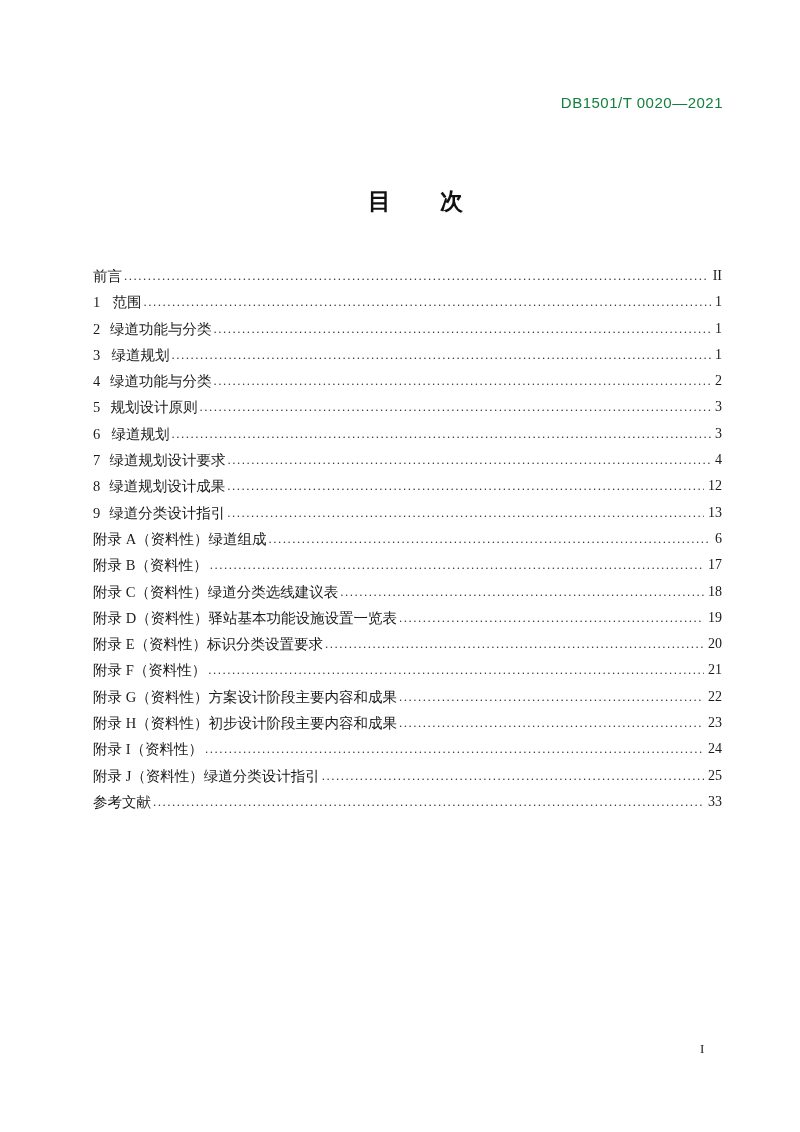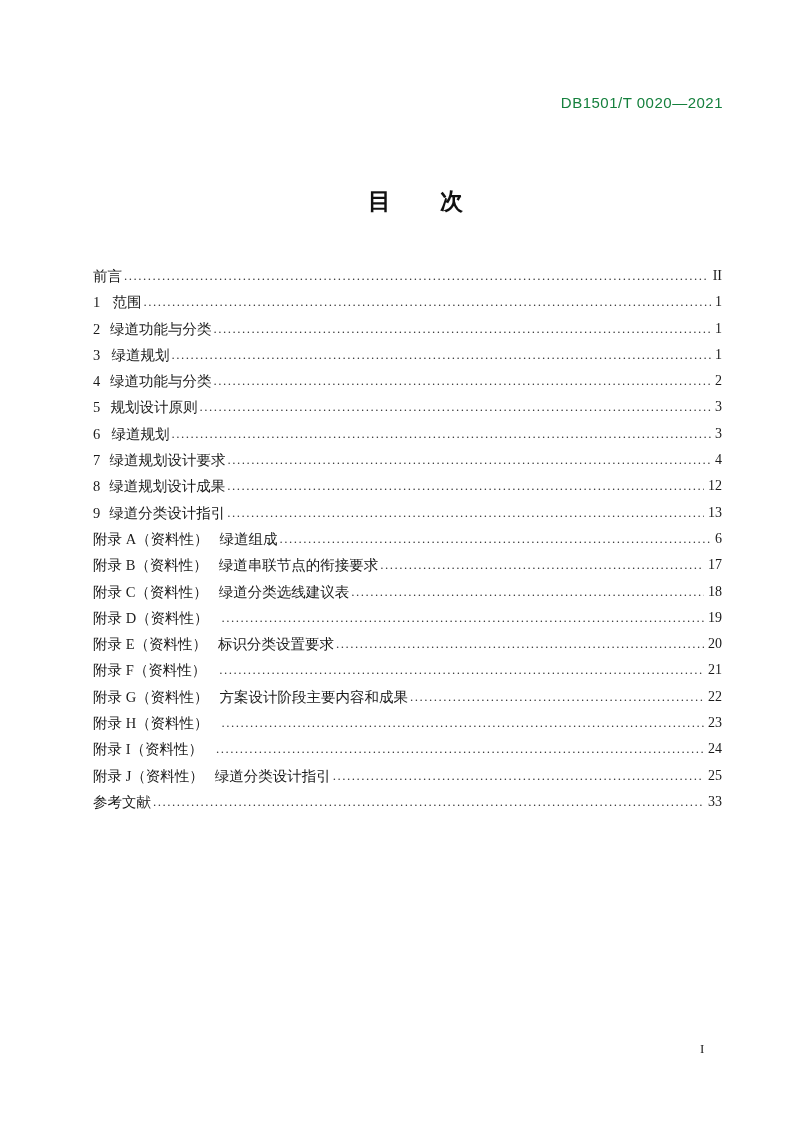--- a/index.html
+++ b/index.html
@@ -44,21 +44,21 @@
   .toc-row {
     height: 26.3px;
     display: flex;
     align-items: flex-end;
     font-size: 14.5px;
     line-height: 26.3px;
     white-space: nowrap;
   }
   .toc-prefix:empty { display: none; }
   .toc-prefix.num { display: inline-block; width: 26px; }
-  .toc-prefix.appendix { margin-right: 11px; }
+  .toc-prefix.appendix { }
   .toc-title { flex: 0 0 auto; }
   .toc-leader {
     flex: 1 1 auto;
     overflow: hidden;
     font-size: 13px;
     letter-spacing: 1.5px;
     color: #3a3a3a;
     margin: 0 2px 0 2px;
   }
   .toc-page {
@@ -155,34 +155,34 @@
 
   <div class="toc-row">
     <span class="toc-prefix appendix">附录 A（资料性）</span>
     <span class="toc-title">绿道组成</span>
     <span class="toc-leader">................................................................................................................................................................</span>
     <span class="toc-page">6</span>
   </div>
 
   <div class="toc-row">
     <span class="toc-prefix appendix">附录 B（资料性）</span>
-    <span class="toc-title">绿道串联节点的衔接要求</span>
     <span class="toc-leader">................................................................................................................................................................</span>
     <span class="toc-page">17</span>
   </div>
 
   <div class="toc-row">
     <span class="toc-prefix appendix">附录 C（资料性）</span>
     <span class="toc-title">绿道分类选线建议表</span>
     <span class="toc-leader">................................................................................................................................................................</span>
     <span class="toc-page">18</span>
   </div>
 
   <div class="toc-row">
     <span class="toc-prefix appendix">附录 D（资料性）</span>
+    <span class="toc-title">驿站基本功能设施设置一览表</span>
     <span class="toc-leader">................................................................................................................................................................</span>
     <span class="toc-page">19</span>
   </div>
 
   <div class="toc-row">
     <span class="toc-prefix appendix">附录 E（资料性）</span>
     <span class="toc-title">标识分类设置要求</span>
     <span class="toc-leader">................................................................................................................................................................</span>
     <span class="toc-page">20</span>
   </div>
@@ -195,20 +195,21 @@
 
   <div class="toc-row">
     <span class="toc-prefix appendix">附录 G（资料性）</span>
     <span class="toc-title">方案设计阶段主要内容和成果</span>
     <span class="toc-leader">................................................................................................................................................................</span>
     <span class="toc-page">22</span>
   </div>
 
   <div class="toc-row">
     <span class="toc-prefix appendix">附录 H（资料性）</span>
+    <span class="toc-title">初步设计阶段主要内容和成果</span>
     <span class="toc-leader">................................................................................................................................................................</span>
     <span class="toc-page">23</span>
   </div>
 
   <div class="toc-row">
     <span class="toc-prefix appendix">附录 I（资料性）</span>
     <span class="toc-leader">................................................................................................................................................................</span>
     <span class="toc-page">24</span>
   </div>
 

